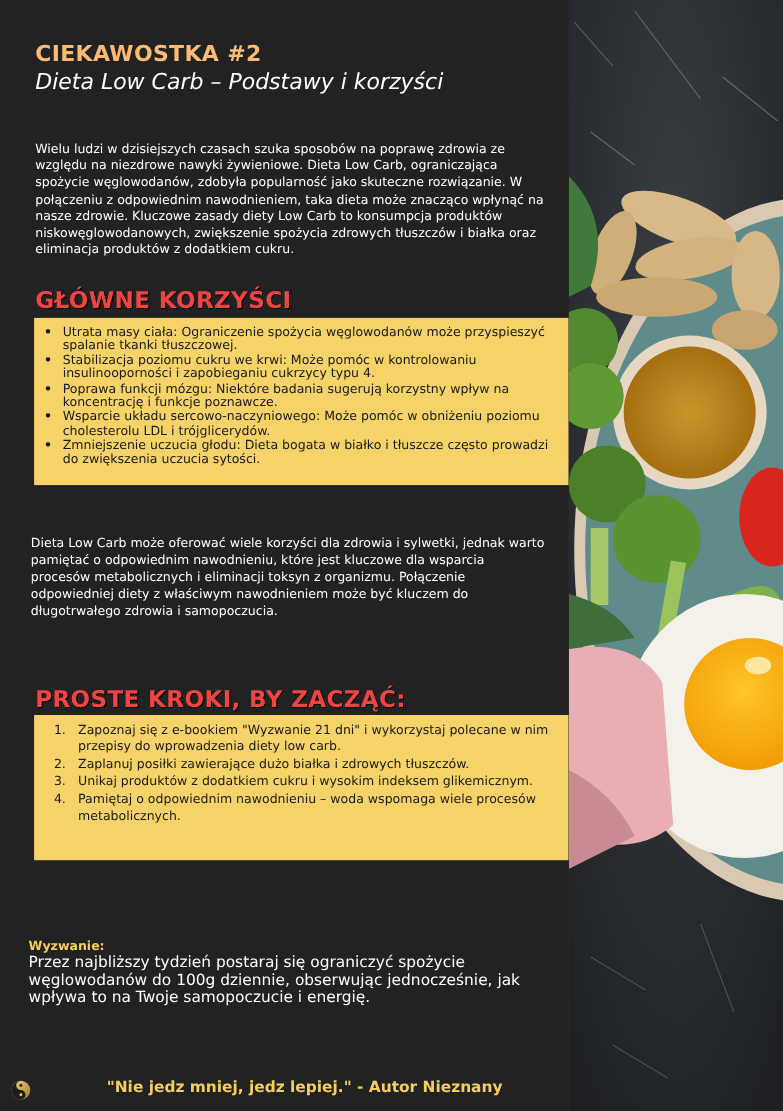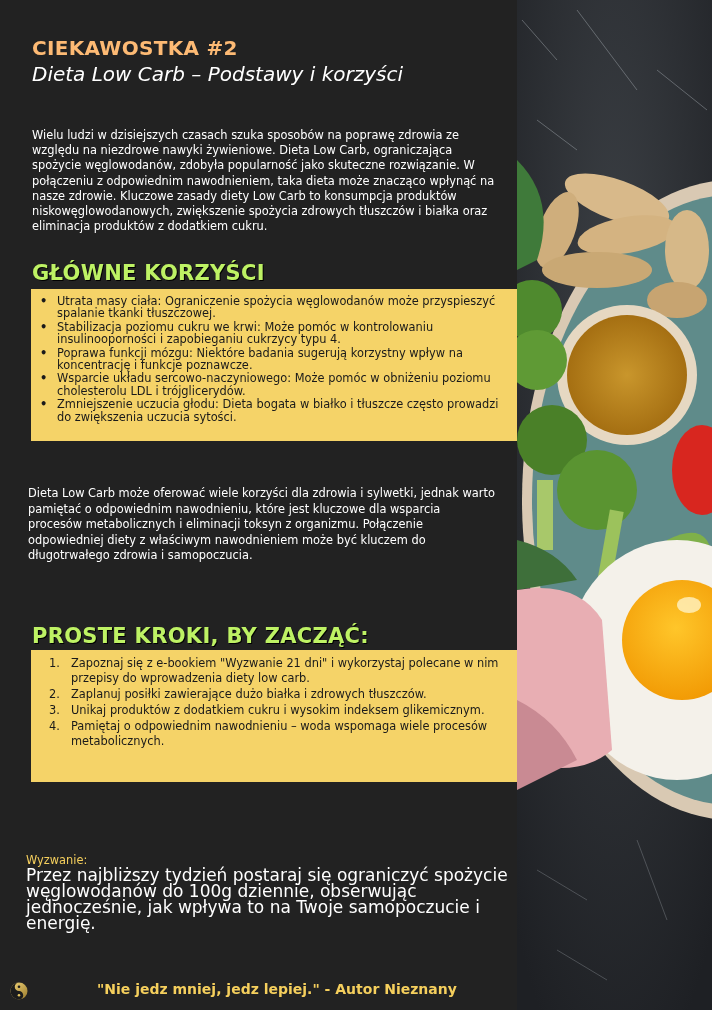--- a/index.html
+++ b/index.html
@@ -25,21 +25,21 @@
     .title-main {
       position: absolute; left: 32px; top: 62px;
       color: #ffffff; font-size: 20px; font-style: italic;
     }
     .intro {
       position: absolute; left: 32px; top: 128px; width: 470px;
       color: #ffffff; font-size: 11.4px; line-height: 15.2px;
     }
     .h2 {
       position: absolute; left: 32px;
-      color: #bef264; font-weight: bold; font-size: 21px; letter-spacing: 0.3px;
+      color: #ef4444; font-weight: bold; font-size: 21px; letter-spacing: 0.3px;
       text-shadow: 1px 1px 0 #000;
     }
     .h2.benefits { top: 261px; }
     .h2.steps { top: 624px; }
     .yellow-box {
       position: absolute; left: 31px; width: 486px;
       background: #f5d368; color: #1a1a1a;
     }
     .yellow-box.benefits { top: 289px; height: 152px; padding: 6px 10px 0 26px; }
     .yellow-box.steps { top: 650px; height: 132px; padding: 6px 10px 0 18px; }
@@ -59,25 +59,25 @@
     .steps-list li .num {
       position: absolute; left: -2px; top: 0;
     }
     b { font-weight: normal; }
     .middle {
       position: absolute; left: 28px; top: 486px; width: 470px;
       color: #ffffff; font-size: 11.4px; line-height: 15.5px;
     }
     .challenge-label {
       position: absolute; left: 26px; top: 853px;
-      color: #f5cf5d; font-weight: normal; font-size: 11.4px;
+      color: #f5cf5d; font-weight: bold; font-size: 11.4px;
     }
     .challenge-text {
       position: absolute; left: 26px; top: 867px; width: 490px;
-      color: #ffffff; font-size: 17px; line-height: 16px;
+      color: #ffffff; font-size: 14px; line-height: 16px;
     }
     .yin-yang {
       position: absolute; left: 10px; top: 982px; width: 18px; height: 18px;
     }
     .quote {
       position: absolute; left: 97px; top: 981px;
       color: #f5cf5d; font-weight: bold; font-size: 14px;
     }
   </style>
 </head>

